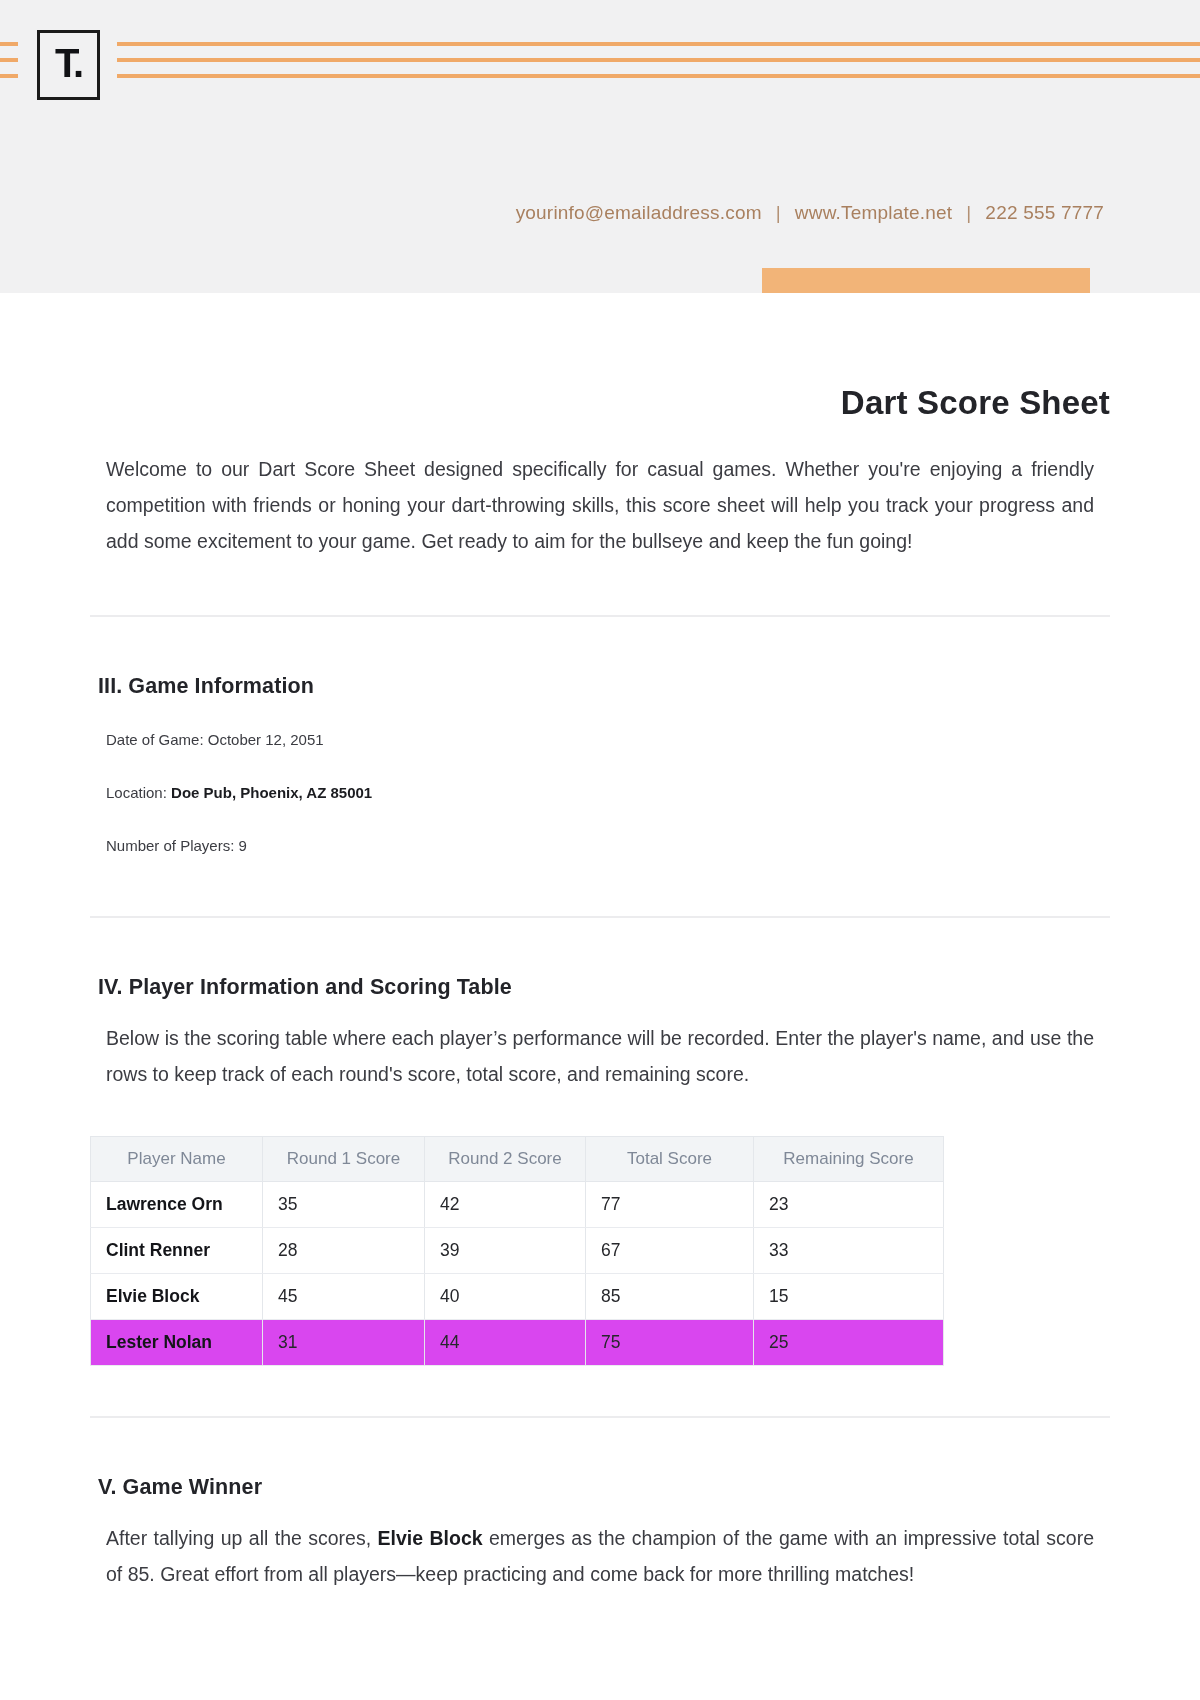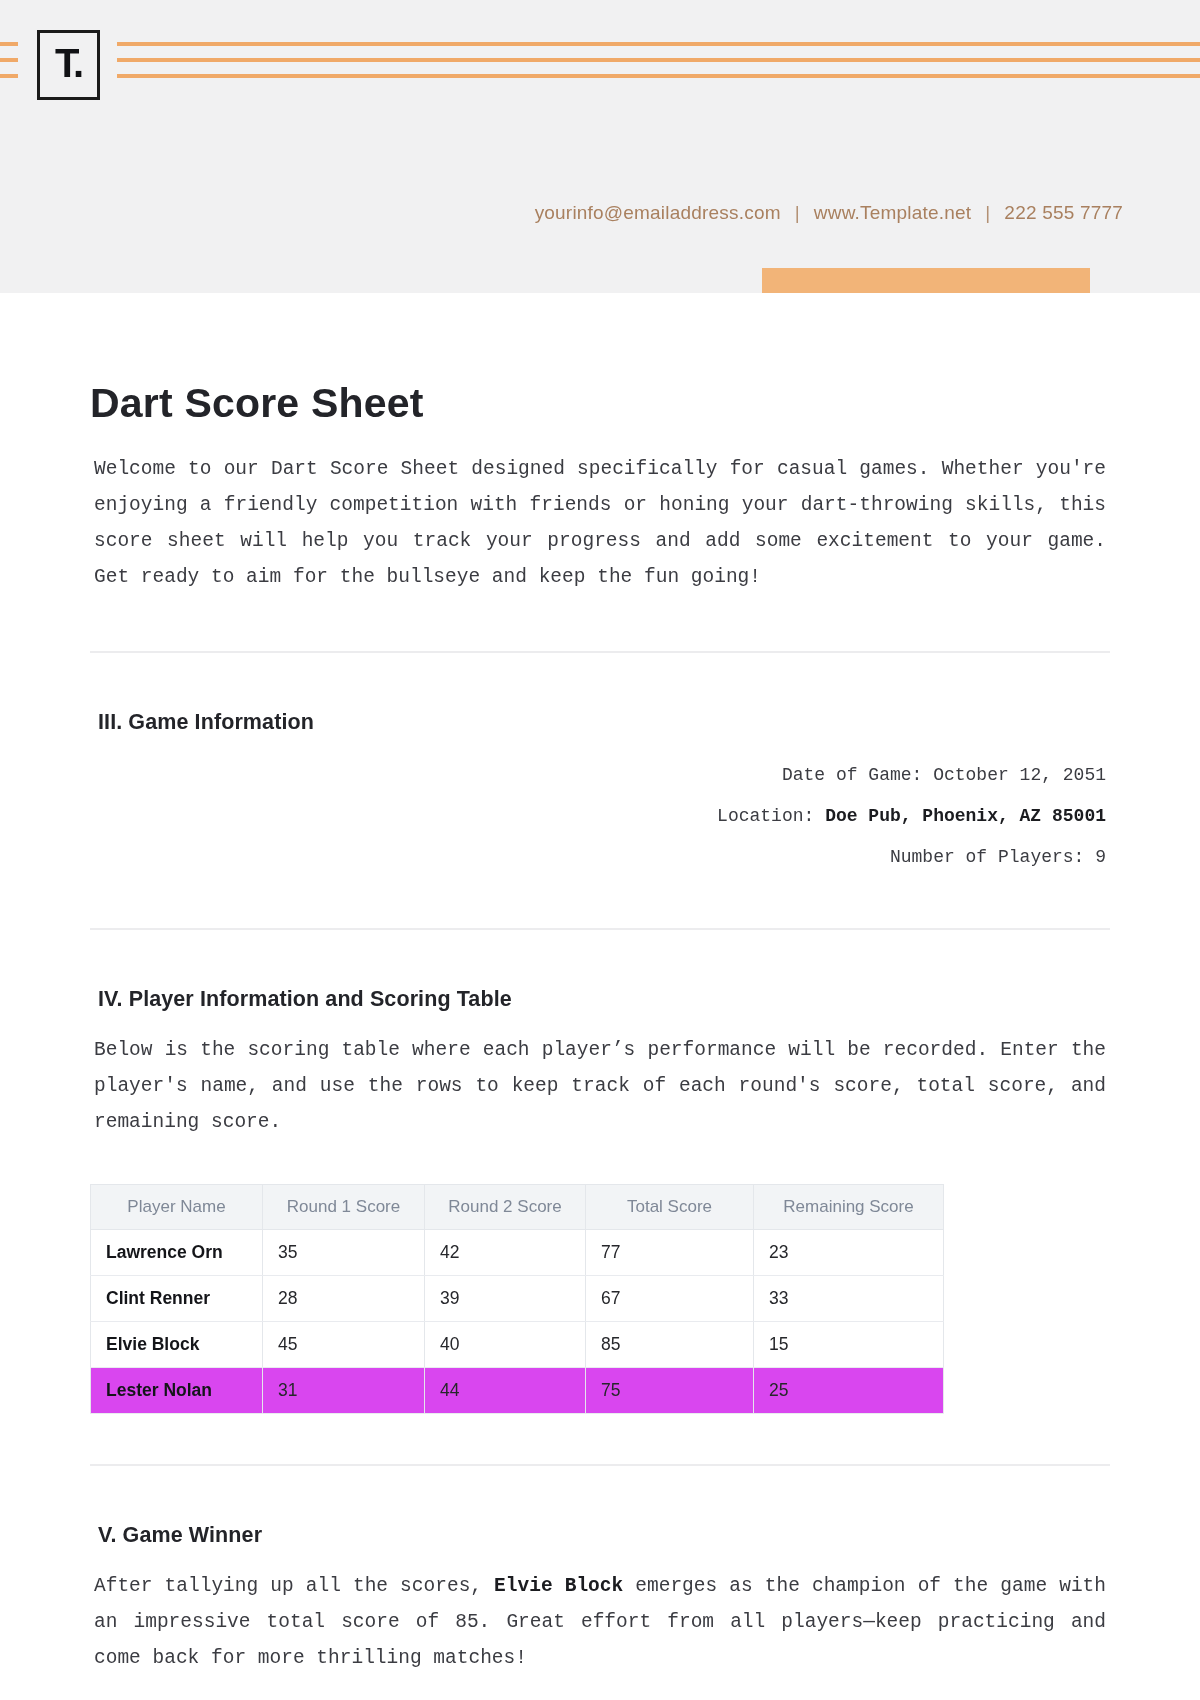--- a/index.html
+++ b/index.html
@@ -39,61 +39,61 @@
     width:63px;height:70px;
     border:3px solid #1B1B1B;
     display:flex;align-items:center;justify-content:center;
     background:transparent;
   }
   .logo-text{
     font-size:40px;font-weight:700;color:#111215;
     letter-spacing:-2px;line-height:1;padding-bottom:4px;
   }
   .contact-info{
-    position:absolute;top:202px;right:77px;
+    position:absolute;top:202px;right:96px;
     font-size:19px;letter-spacing:.2px;
     color:var(--contact-text);
     white-space:nowrap;
   }
   .contact-info .sep{margin:0 14px;opacity:.85;}
   .accent-bar{
     position:absolute;left:762px;top:268px;
     width:328px;height:25px;
     background:var(--accent-bar);
   }
   
   main{padding:0 90px;}
   .page-title{
     margin:88px 0 0;
-    font-size:41px;line-height:44px;font-weight:700;
-    color:var(--heading);text-align:left;letter-spacing:.2px;
-  }
-  p{margin:4px;font-family:Liberation Mono, monospace;}
+    font-size:33px;line-height:44px;font-weight:700;
+    color:var(--heading);text-align:right;letter-spacing:.2px;
+  }
+  p{margin:16px;}
   .body-text{
     font-size:19.5px;line-height:36px;color:var(--text);
     text-align:justify;
   }
   .intro{margin-top:26px;}
   .section-divider{
     border:none;height:0;
     border-top:2px solid var(--divider);
     margin:0;
   }
   .hr-1{margin-top:56px;}
   .hr-2{margin-top:52px;}
   .hr-3{margin-top:50px;}
   .section-heading{
     margin:54px 8px 0;
     font-size:21.5px;line-height:30px;font-weight:700;
     color:var(--heading);letter-spacing:.1px;
   }
   .info-lines{margin-top:20px;}
   .info-line{
-    font-size:18px;line-height:37px;color:var(--text);
-    text-align:right;
+    font-size:15px;line-height:37px;color:var(--text);
+    text-align:left;
   }
   .bold{font-weight:700;color:#1B1C20;}
   .scoring-desc{margin-top:18px;}
   
   .score-table{
     margin-top:44px;
     width:853px;
     border-collapse:collapse;
     table-layout:fixed;
   }

